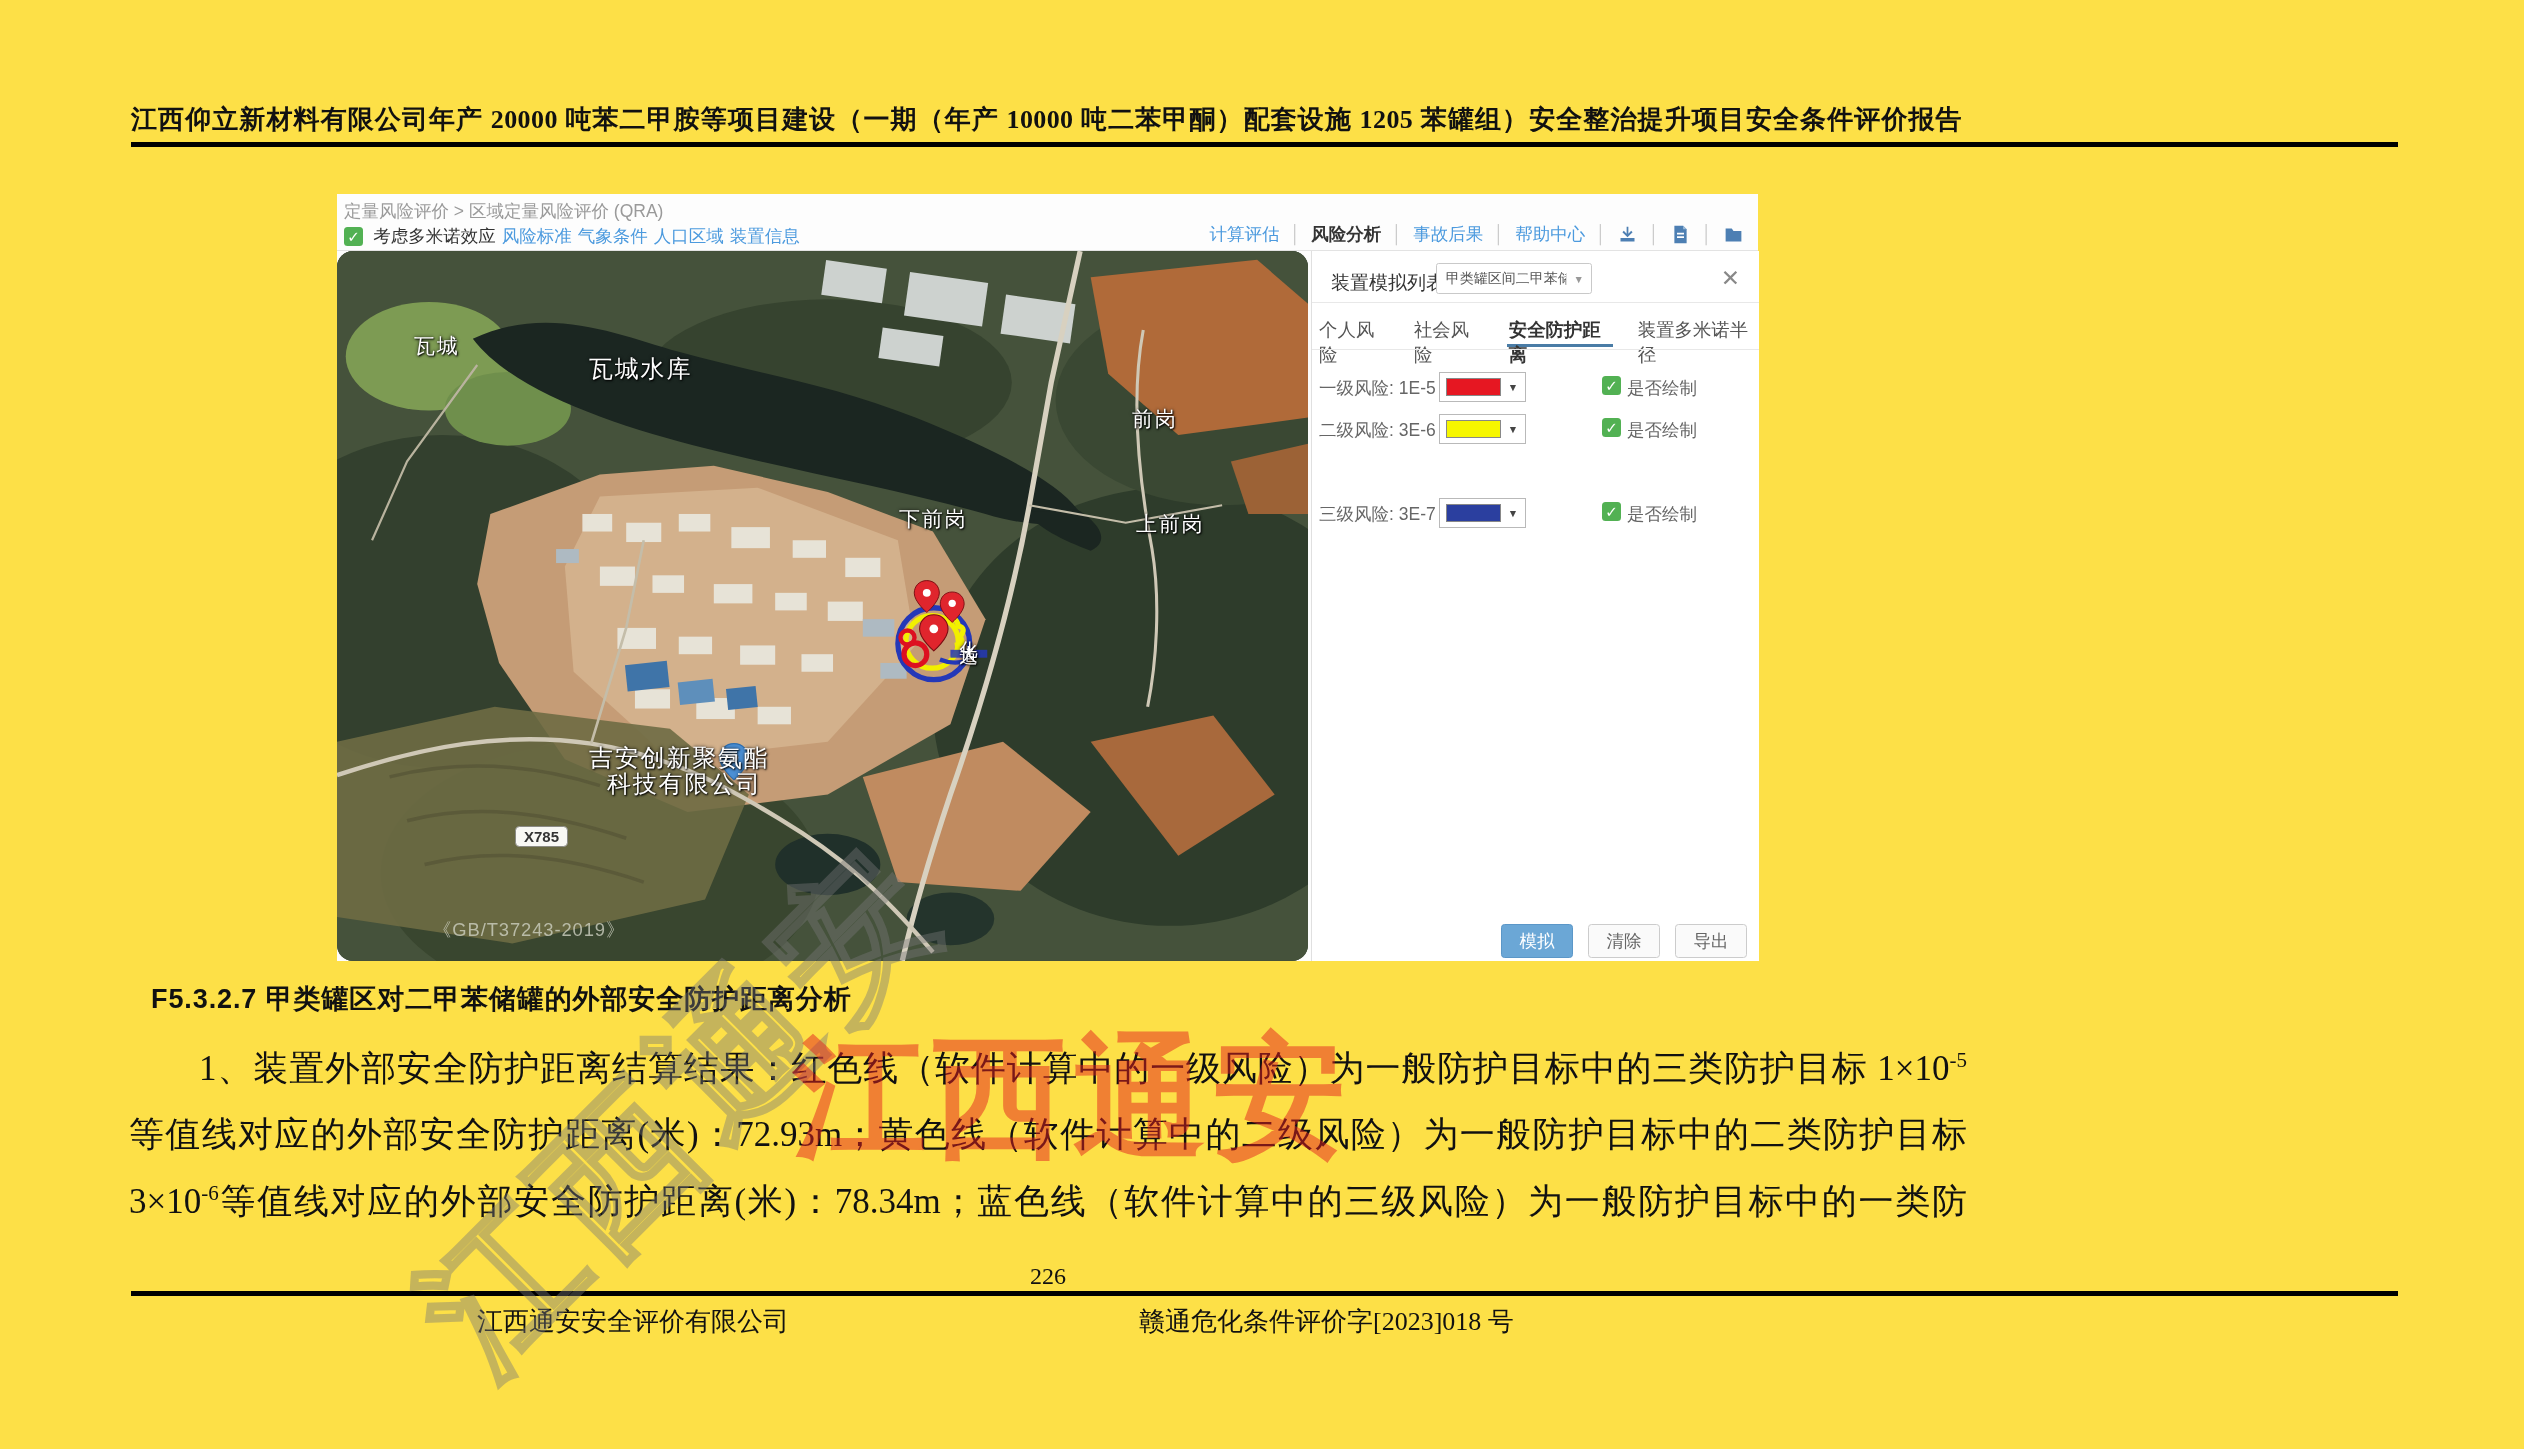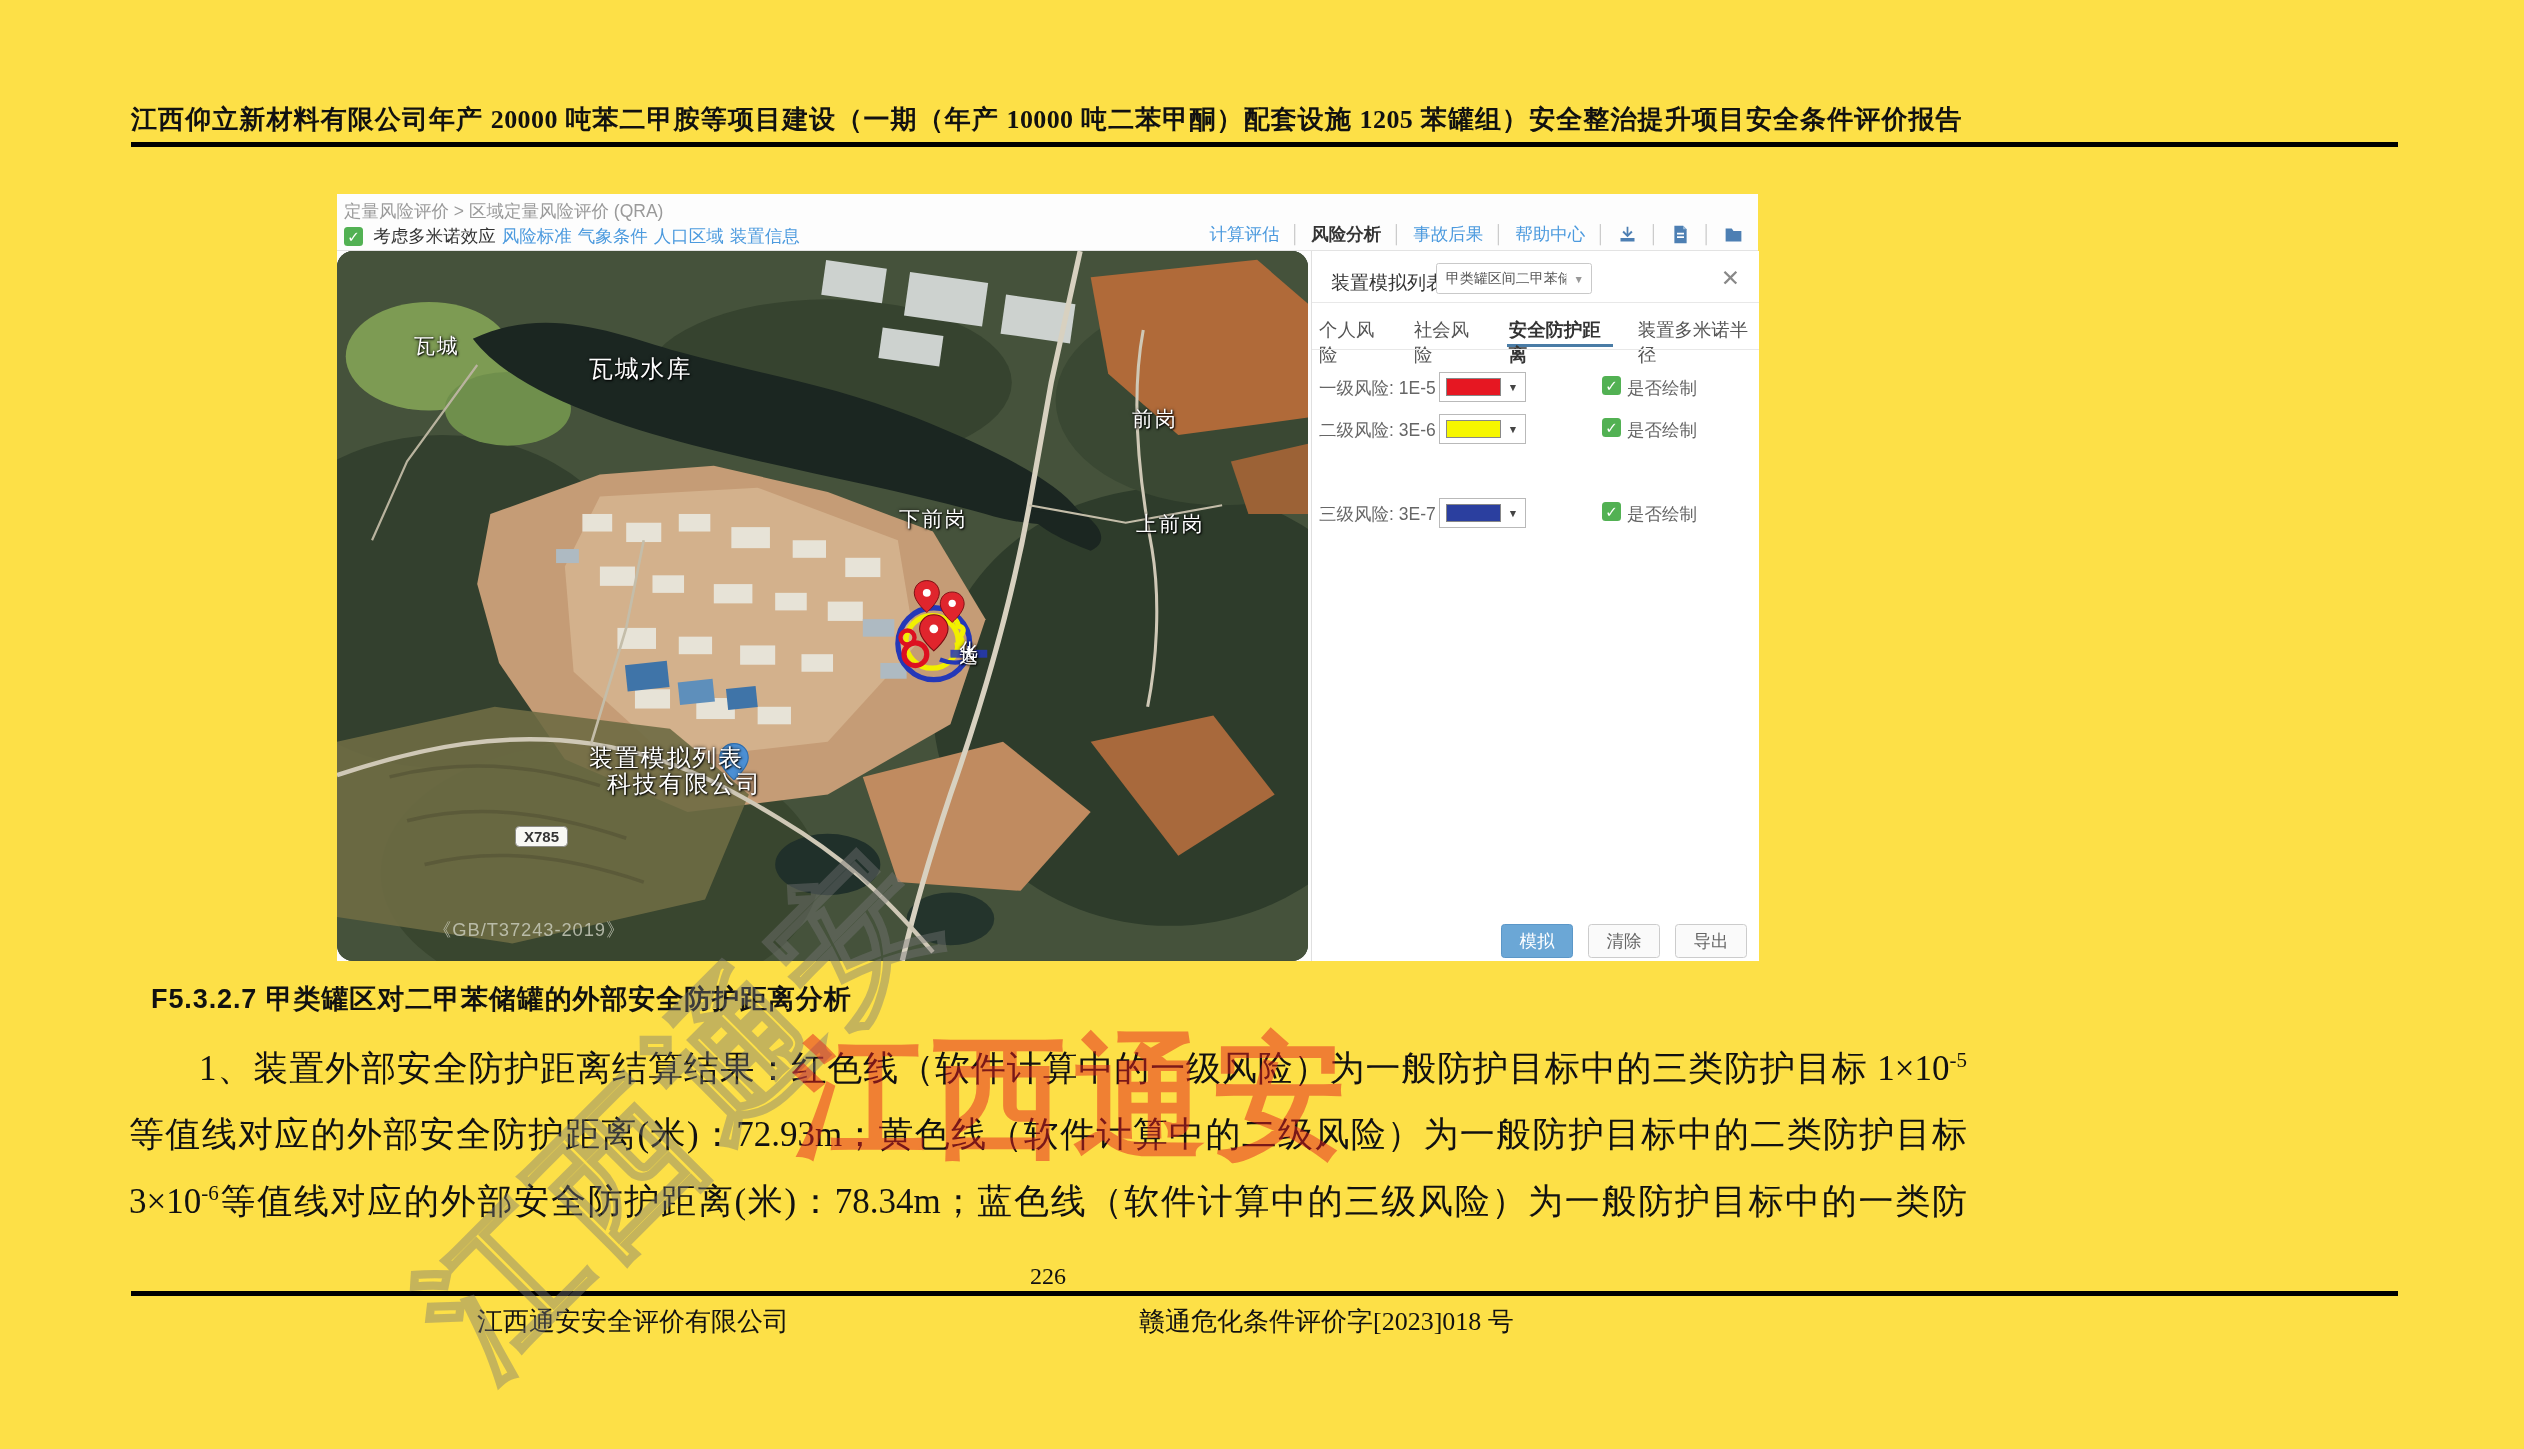--- a/index.html
+++ b/index.html
@@ -242,21 +242,21 @@
           <span class="mticon">☁</span><span>更换地图</span>
         </span>
       </div>
 
       <div class="maplabel" style="left:77px;top:81px;">瓦城</div>
       <div class="maplabel big" style="left:252px;top:102px;">瓦城水库</div>
       <div class="maplabel" style="left:795px;top:154px;">前岗</div>
       <div class="maplabel" style="left:562px;top:254px;">下前岗</div>
       <div class="maplabel" style="left:799px;top:259px;">上前岗</div>
       <div class="maplabel roadlabel" style="left:619px;top:375px;">化大道</div>
-      <div class="maplabel big" style="left:252px;top:491px;">装置模拟列表</div>
+      <div class="maplabel big" style="left:252px;top:491px;">吉安创新聚氨酯</div>
       <div class="maplabel big" style="left:270px;top:517px;">科技有限公司</div>
       <div class="roadshield" style="left:178px;top:575px;">X785</div>
       <div class="map-wm" style="left:96px;top:666px;">《GB/T37243-2019》</div>
     </div>
 
     <div id="panel" class="abs">
       <div class="abs panel-title">装置模拟列表:</div>
       <div class="abs devselect">
         <span class="val">甲类罐区间二甲苯储...</span>
         <span class="caret">▼</span>

